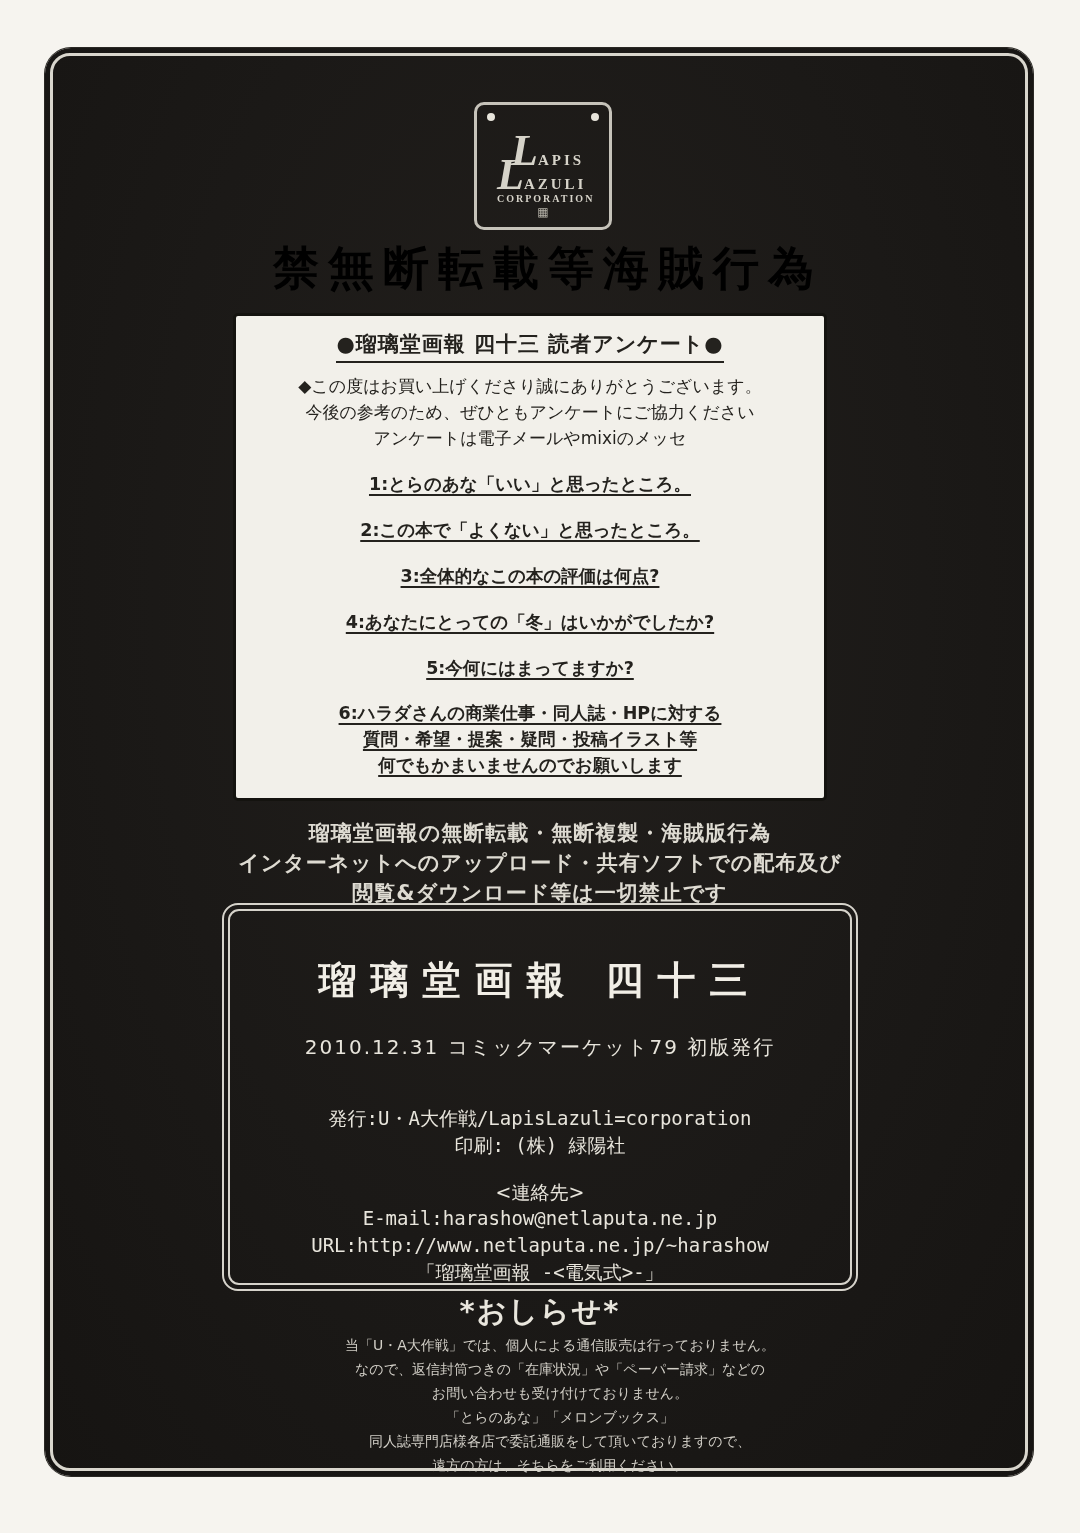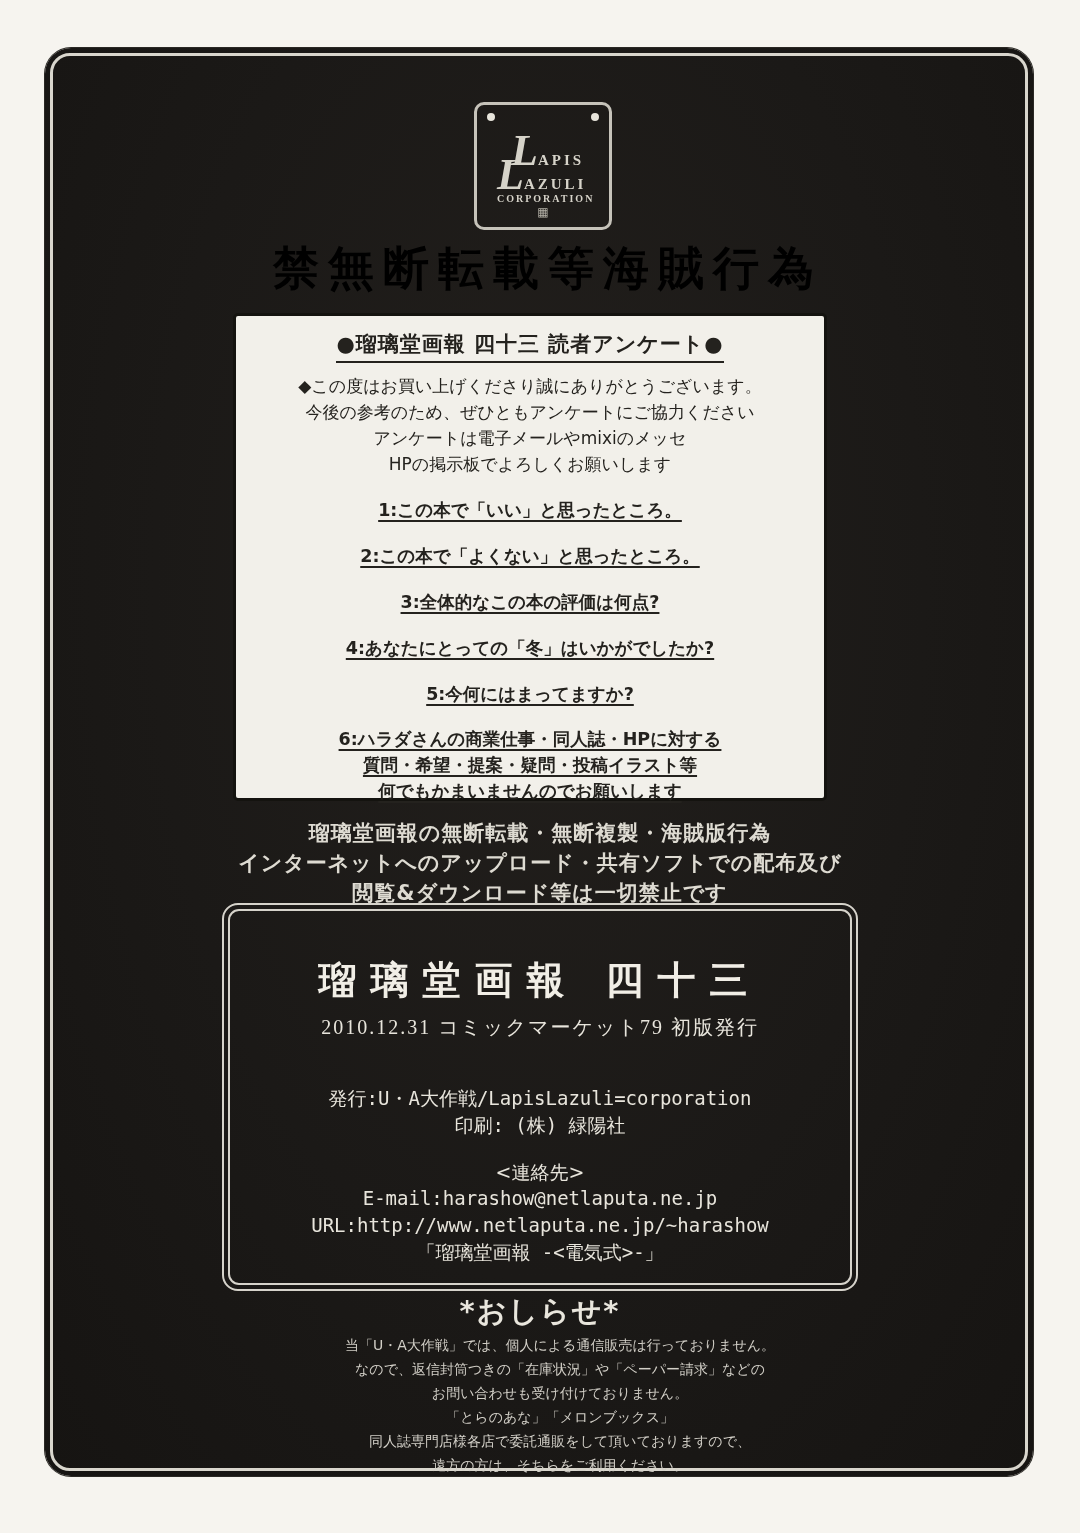--- a/index.html
+++ b/index.html
@@ -80,21 +80,21 @@
     position:absolute;left:222px;top:903px;width:636px;height:388px;
     border:2.5px solid #d6d3cb;border-radius:16px;box-sizing:border-box;
   }
   .colophon-inner{
     position:absolute;inset:4px;
     border:2.5px solid #d6d3cb;border-radius:11px;
     color:#e8e5dc;text-align:center;box-sizing:border-box;
     padding-top:44px;
   }
   .colophon-title{font-size:38px;font-weight:600;letter-spacing:14px;color:#f1eee6;white-space:nowrap;}
-  .colophon-edition{margin-top:8px;font-size:20px;letter-spacing:2px;white-space:nowrap;font-family:Liberation Serif, serif;}
+  .colophon-edition{margin-top:28px;font-size:20px;letter-spacing:2px;white-space:nowrap;}
   .colophon-pub{margin-top:44px;font-size:19px;line-height:27px;white-space:nowrap;
     font-family:"DejaVu Sans Mono","Liberation Mono",monospace;}
   .colophon-print{font-size:19px;line-height:27px;white-space:nowrap;
     font-family:"DejaVu Sans Mono","Liberation Mono",monospace;}
   .colophon-contact{margin-top:20px;font-size:19px;line-height:26px;}
   .colophon-line{font-size:19px;line-height:27px;white-space:nowrap;
     font-family:"DejaVu Sans Mono","Liberation Mono",monospace;}
   
   .notice{
     position:absolute;left:0;top:1296px;width:100%;
@@ -121,23 +121,22 @@
   </div>
 
   <div class="heading">禁無断転載等海賊行為</div>
 
   <div class="survey">
     <span class="survey-header">●瑠璃堂画報 四十三 読者アンケート●</span>
     <div class="survey-intro">
       <div>◆この度はお買い上げくださり誠にありがとうございます。</div>
       <div>今後の参考のため、ぜひともアンケートにご協力ください</div>
       <div>アンケートは電子メールやmixiのメッセ</div>
-      <div>HPの掲示板でよろしくお願いします</div>
     </div>
-    <div class="q">1:この本で「いい」と思ったところ。</div>
+    <div class="q">1:とらのあな「いい」と思ったところ。</div>
     <div class="q">2:この本で「よくない」と思ったところ。</div>
     <div class="q">3:全体的なこの本の評価は何点?</div>
     <div class="q">4:あなたにとっての「冬」はいかがでしたか?</div>
     <div class="q">5:今何にはまってますか?</div>
     <div class="q6">
       <div class="q">6:ハラダさんの商業仕事・同人誌・HPに対する</div>
       <div class="q">質問・希望・提案・疑問・投稿イラスト等</div>
       <div class="q">何でもかまいませんのでお願いします</div>
     </div>
   </div>

